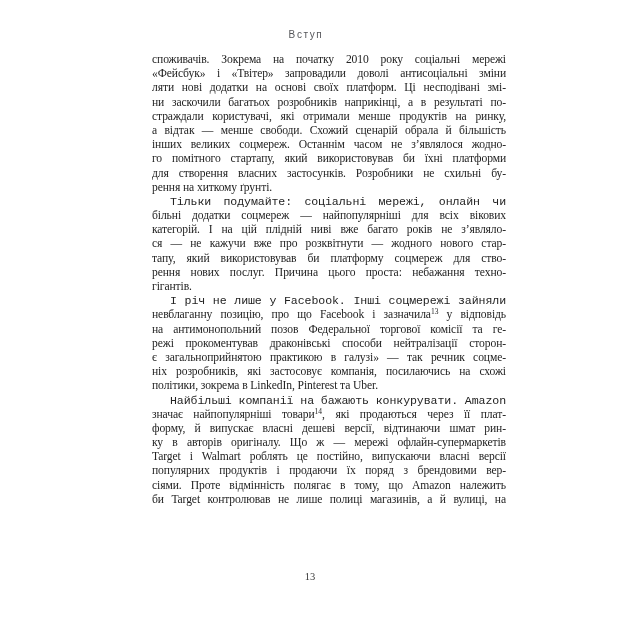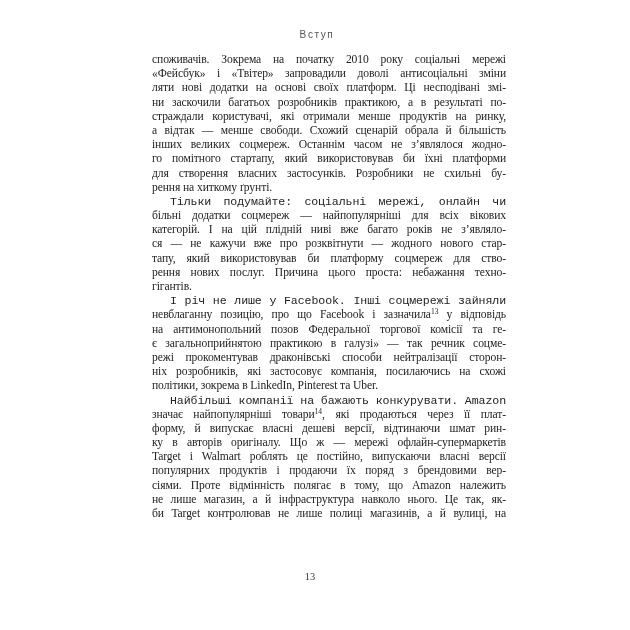--- a/index.html
+++ b/index.html
@@ -15,21 +15,20 @@
   .running-head {
     position: absolute;
     top: 29px;
     left: 0;
     width: 612px;
     text-align: center;
     font-family: "Liberation Sans", sans-serif;
     font-size: 10px;
     letter-spacing: 1.6px;
     color: #55565a;
-    padding-left: 11px;
   }
   .body-text {
     position: absolute;
     top: 53px;
     left: 152px;
     width: 354px;
     font-size: 11.6px;
     line-height: 14.2px;
     letter-spacing: -0.1px;
   }
@@ -60,46 +59,45 @@
 </head>
 <body>
 
 <div class="page">
   <div class="running-head">Вступ</div>
 
   <div class="body-text">
       <div class="line">споживачів. Зокрема на початку 2010 року соціальні мережі</div>
       <div class="line">«Фейсбук» і «Твітер» запровадили доволі антисоціальні зміни</div>
       <div class="line">ляти нові додатки на основі своїх платформ. Ці несподівані змі-</div>
-      <div class="line">ни заскочили багатьох розробників практикою, а в результаті по-</div>
+      <div class="line">ни заскочили багатьох розробників наприкінці, а в результаті по-</div>
       <div class="line">страждали користувачі, які отримали менше продуктів на ринку,</div>
       <div class="line">а відтак — менше свободи. Схожий сценарій обрала й більшість</div>
       <div class="line">інших великих соцмереж. Останнім часом не з’являлося жодно-</div>
       <div class="line">го помітного стартапу, який використовував би їхні платформи</div>
       <div class="line">для створення власних застосунків. Розробники не схильні бу-</div>
       <div class="line para-end">рення на хиткому ґрунті.</div>
       <div class="line indent">Тільки подумайте: соціальні мережі, онлайн чи офлайн, є ос-</div>
       <div class="line">більні додатки соцмереж — найпопулярніші для всіх вікових</div>
       <div class="line">категорій. І на цій плідній ниві вже багато років не з’являло-</div>
       <div class="line">ся — не кажучи вже про розквітнути — жодного нового стар-</div>
       <div class="line">тапу, який використовував би платформу соцмереж для ство-</div>
       <div class="line">рення нових послуг. Причина цього проста: небажання техно-</div>
       <div class="line para-end">гігантів.</div>
       <div class="line indent">І річ не лише у Facebook. Інші соцмережі зайняли таку само</div>
       <div class="line">невблаганну позицію, про що Facebook і зазначила<sup>13</sup> у відповідь</div>
       <div class="line">на антимонопольний позов Федеральної торгової комісії та ге-</div>
+      <div class="line">режі прокоментував драконівські способи нейтралізації сторон-</div>
       <div class="line">є загальноприйнятою практикою в галузі» — так речник соцме-</div>
-      <div class="line">режі прокоментував драконівські способи нейтралізації сторон-</div>
       <div class="line">ніх розробників, які застосовує компанія, посилаючись на схожі</div>
       <div class="line para-end">політики, зокрема в LinkedIn, Pinterest та Uber.</div>
       <div class="line indent">Найбільші компанії на бажають конкурувати. Amazon ви-</div>
       <div class="line">значає найпопулярніші товари<sup>14</sup>, які продаються через її плат-</div>
       <div class="line">форму, й випускає власні дешеві версії, відтинаючи шмат рин-</div>
       <div class="line">ку в авторів оригіналу. Що ж — мережі офлайн-супермаркетів</div>
       <div class="line">Target і Walmart роблять це постійно, випускаючи власні версії</div>
       <div class="line">популярних продуктів і продаючи їх поряд з брендовими вер-</div>
       <div class="line">сіями. Проте відмінність полягає в тому, що Amazon належить</div>
-      <div class="line">не лише магазин, а й інфраструктура навколо нього. Це так, як-</div>
       <div class="line">би Target контролював не лише полиці магазинів, а й вулиці, на</div>
     </div>
 
   <div class="page-number">13</div>
 </div>
 
 </body></html>

